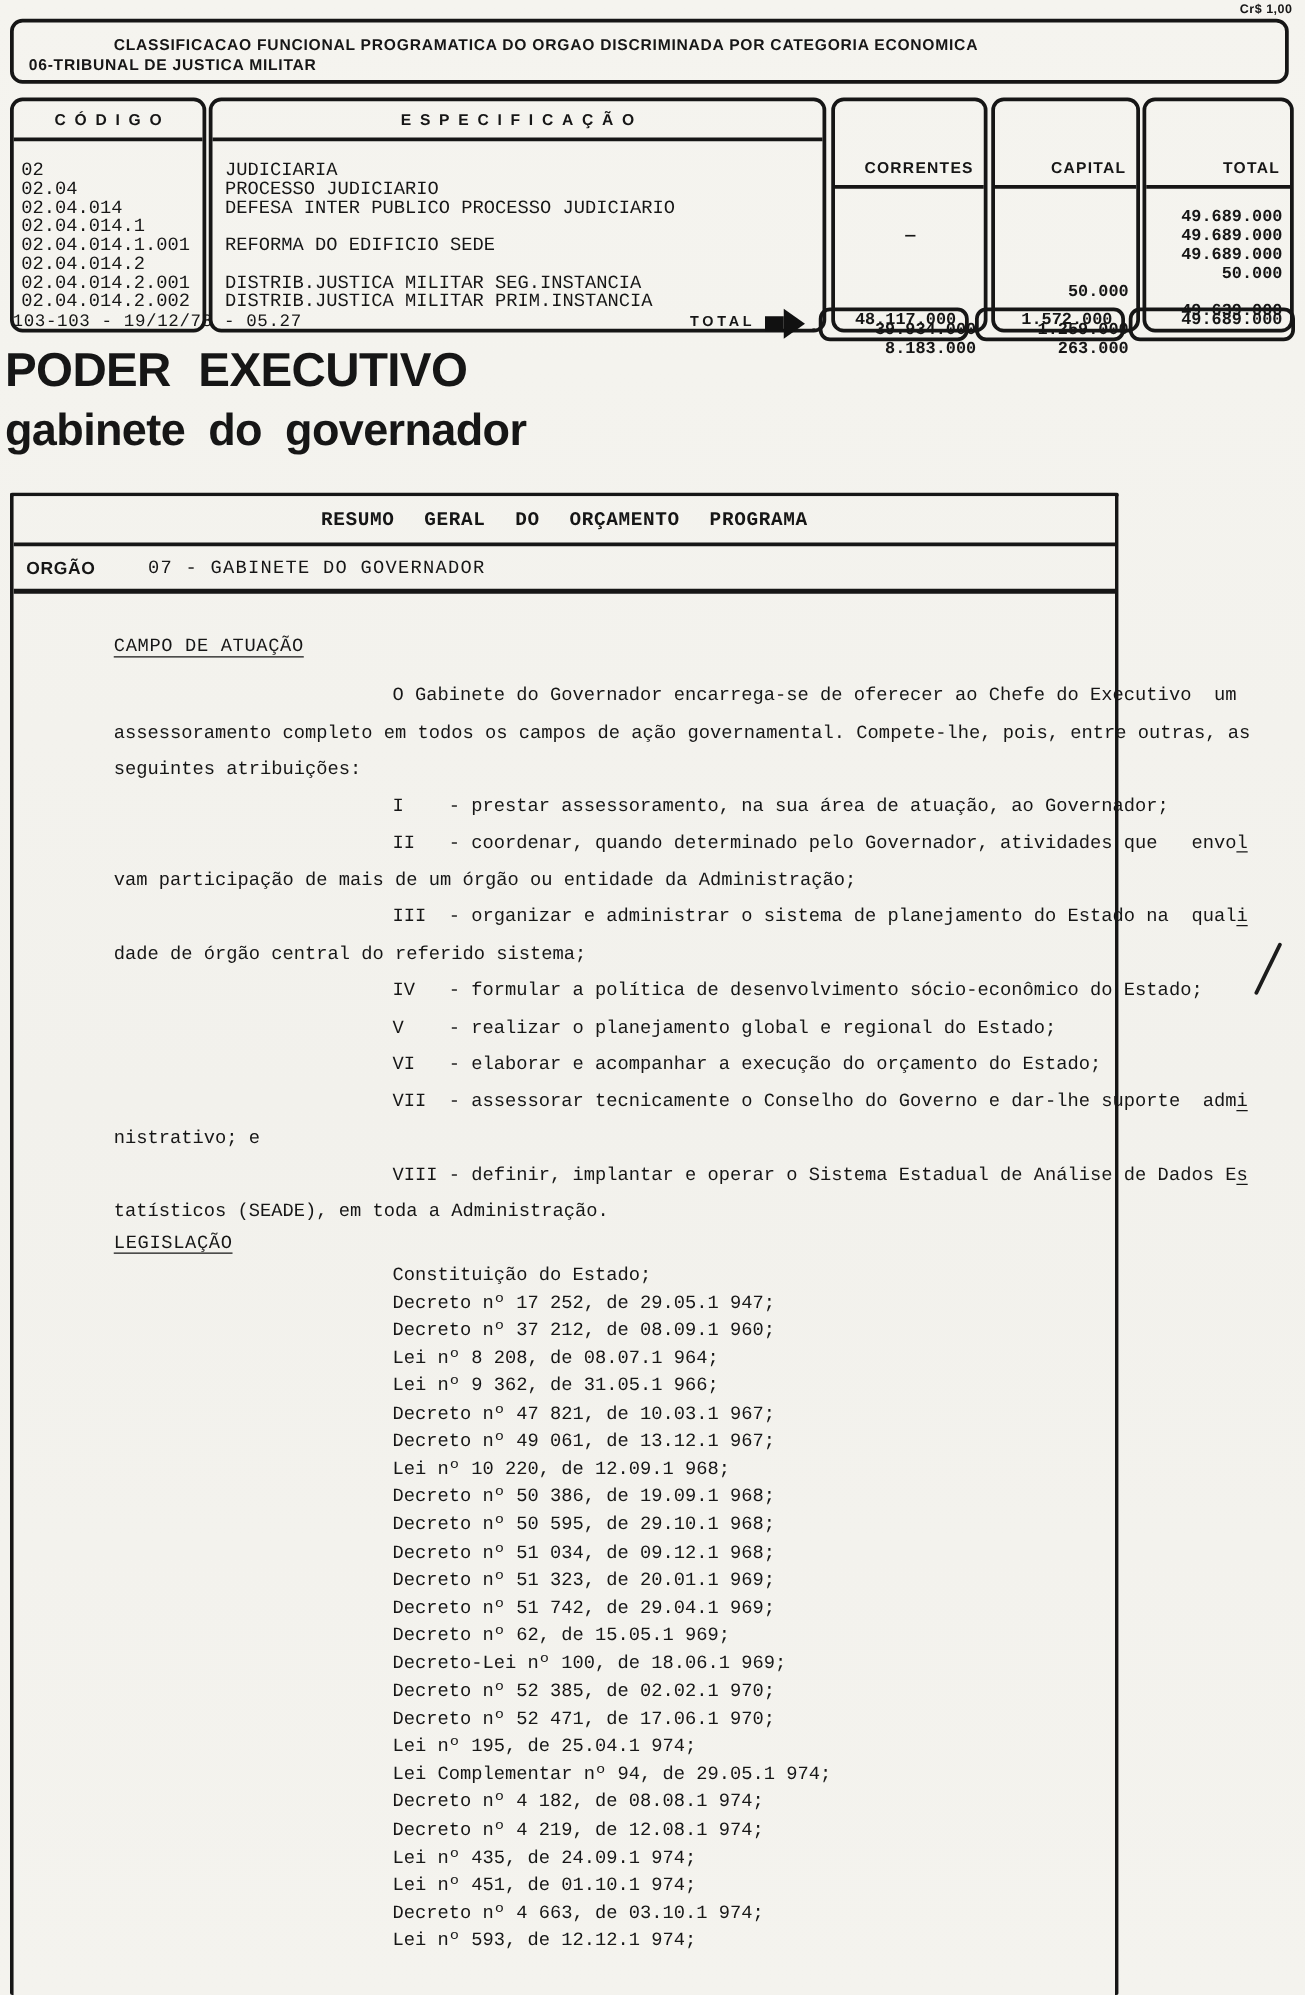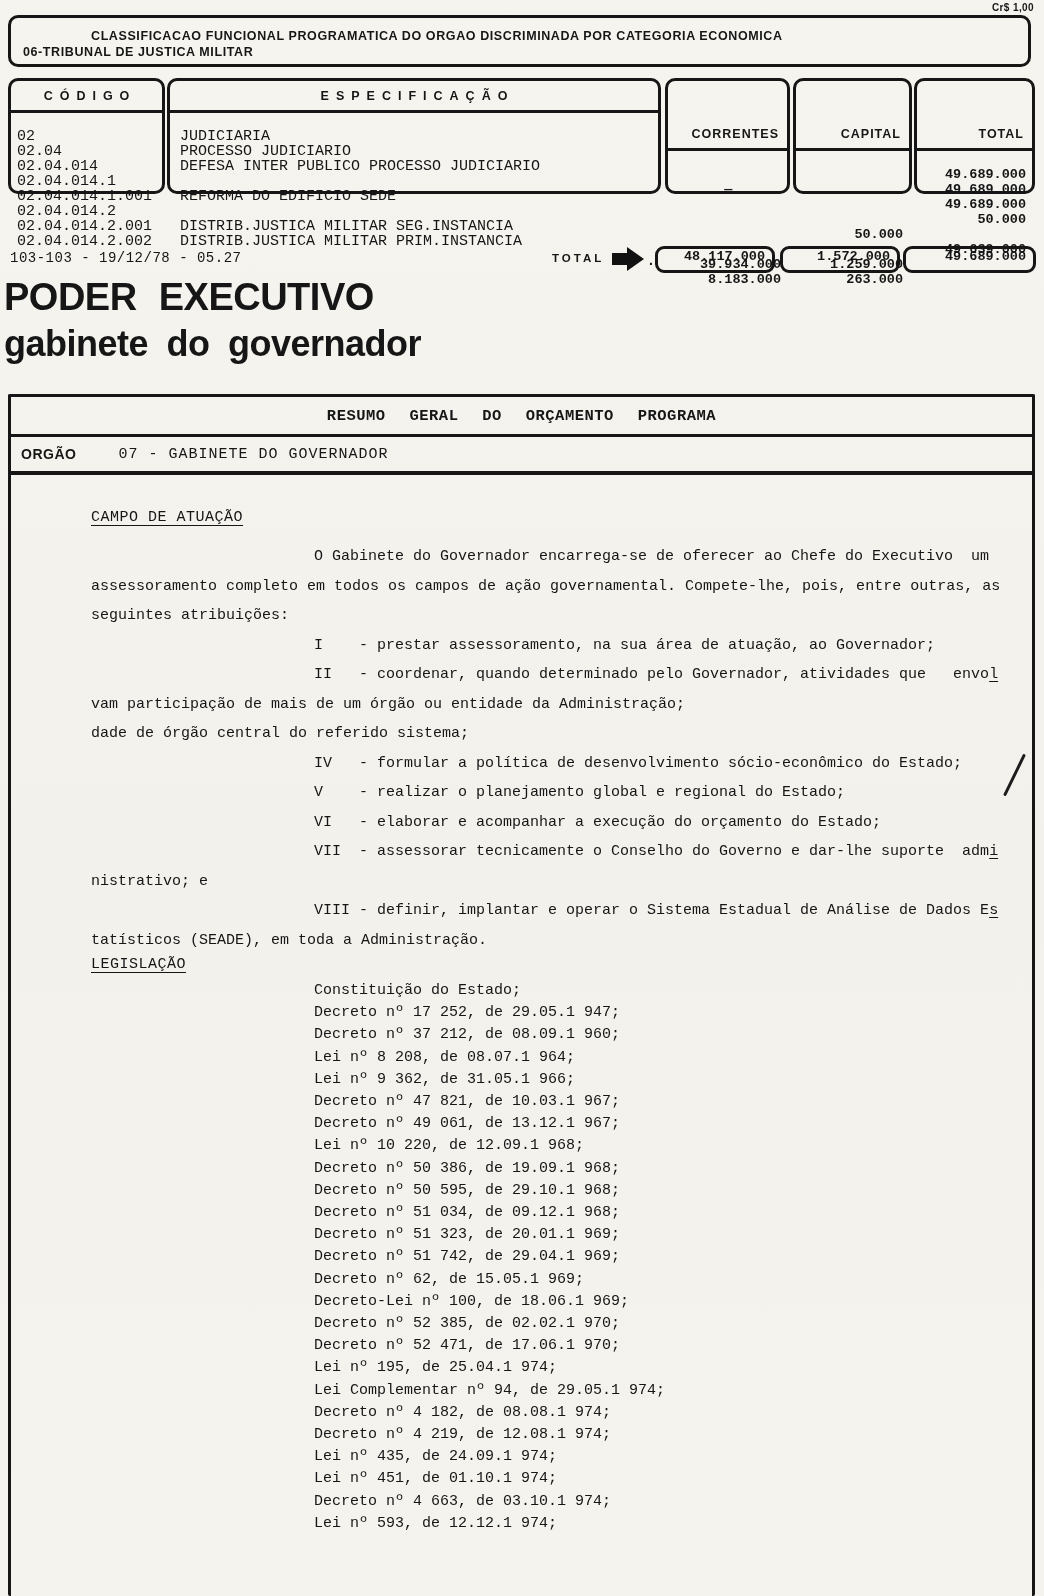--- a/index.html
+++ b/index.html
@@ -8,21 +8,21 @@
          background-image:linear-gradient(180deg, #f5f4ef 0%, #f2f1ec 55%, #f4f3ee 100%);}
   
   .cr{position:absolute;top:2px;right:10px;font:bold 10px "Liberation Sans",sans-serif;letter-spacing:.4px;}
   
   .hdrbox{position:absolute;left:8px;top:15px;width:1023px;height:52px;border:3px solid #161616;
           border-radius:10px;font-family:"Liberation Sans",sans-serif;font-weight:bold;
           font-size:12.5px;letter-spacing:.6px;box-sizing:border-box;}
   .h1{position:absolute;left:80px;top:11px;white-space:pre;}
   .h2{position:absolute;left:12px;top:27px;white-space:pre;}
   
-  .tbl{position:absolute;left:8px;top:78px;width:1027px;height:116px;display:flex;}
+  .tbl{position:absolute;left:8px;top:78px;width:1027px;height:188px;display:flex;}
   .col{border:3px solid #161616;border-radius:10px;box-sizing:border-box;background:transparent;}
   .c-code{width:157px;margin-right:2px;}
   .c-spec{width:494px;margin-right:4px;}
   .c-cor{width:125px;margin-right:3px;}
   .c-cap{width:119px;margin-right:2px;}
   .c-tot{flex:1;}
   .colhead{height:29px;border-bottom:3px solid #161616;display:flex;align-items:center;
            font:bold 12.5px "Liberation Sans",sans-serif;}
   .c-code .colhead,.c-spec .colhead{justify-content:center;letter-spacing:7px;padding-left:7px;}
   .c-cor .colhead,.c-cap .colhead,.c-tot .colhead{justify-content:flex-end;padding-right:8px;letter-spacing:1px;margin-top:38px;}
@@ -45,21 +45,21 @@
         font:bold 13.5px "Liberation Mono","DejaVu Sans Mono",monospace;}
   .b1{left:655px;width:120px;}
   .b2{left:780px;width:120px;}
   .b3{left:903px;width:133px;}
   
   .power{position:absolute;left:4px;top:276px;margin:0;font:bold 38px "Liberation Sans",sans-serif;
          letter-spacing:-.5px;word-spacing:12px;}
   .cabinet{position:absolute;left:4px;top:323px;margin:0;font:bold 36px "Liberation Sans",sans-serif;
          letter-spacing:-.5px;word-spacing:9px;}
   
-  .bigbox{position:absolute;left:8px;top:394px;width:1027px;height:1202px;border:3px solid #161616;
+  .bigbox{position:absolute;left:8px;top:394px;width:887px;height:1202px;border:3px solid #161616;
           border-bottom:none;border-radius:2px;box-sizing:border-box;}
   .resumo-title{height:37px;border-bottom:3px solid #161616;display:flex;align-items:center;justify-content:center;
           font:bold 15.5px "Liberation Mono","DejaVu Sans Mono",monospace;word-spacing:14px;letter-spacing:.5px;}
   .orgao-row{height:34px;border-bottom:4px solid #161616;display:flex;align-items:center;}
   .orgao-l{font:bold 14px "Liberation Sans",sans-serif;margin-left:10px;letter-spacing:.5px;}
   .orgao-v{font:15px "Liberation Mono","DejaVu Sans Mono",monospace;margin-left:42px;letter-spacing:1px;}
   .content{padding-top:33px;}
   .sec-title{margin-left:80px;font:15px "Liberation Mono","DejaVu Sans Mono",monospace;line-height:20px;
           text-decoration:underline;text-underline-offset:4px;letter-spacing:.5px;}
   .campo{margin-bottom:14px;text-decoration:underline;}
@@ -186,20 +186,21 @@
     <div class="content">
       <div class="sec-title campo">CAMPO DE ATUAÇÃO</div>
       <div>
 
       <div class="bline" data-ind="i"><span>O Gabinete do Governador encarrega-se de oferecer ao Chefe do Executivo  um</span><span class="u"></span></div>
           <div class="bline" data-ind="l"><span>assessoramento completo em todos os campos de ação governamental. Compete-lhe, pois, entre outras, as</span><span class="u"></span></div>
           <div class="bline" data-ind="l"><span>seguintes atribuições:</span><span class="u"></span></div>
           <div class="bline" data-ind="i"><span>I    - prestar assessoramento, na sua área de atuação, ao Governador;</span><span class="u"></span></div>
           <div class="bline" data-ind="i"><span>II   - coordenar, quando determinado pelo Governador, atividades que   envo</span><span class="u">l</span></div>
           <div class="bline" data-ind="l"><span>vam participação de mais de um órgão ou entidade da Administração;</span><span class="u"></span></div>
+          <div class="bline" data-ind="i"><span>III  - organizar e administrar o sistema de planejamento do Estado na  qual</span><span class="u">i</span></div>
           <div class="bline" data-ind="l"><span>dade de órgão central do referido sistema;</span><span class="u"></span></div>
           <div class="bline" data-ind="i"><span>IV   - formular a política de desenvolvimento sócio-econômico do Estado;</span><span class="u"></span></div>
           <div class="bline" data-ind="i"><span>V    - realizar o planejamento global e regional do Estado;</span><span class="u"></span></div>
           <div class="bline" data-ind="i"><span>VI   - elaborar e acompanhar a execução do orçamento do Estado;</span><span class="u"></span></div>
           <div class="bline" data-ind="i"><span>VII  - assessorar tecnicamente o Conselho do Governo e dar-lhe suporte  adm</span><span class="u">i</span></div>
           <div class="bline" data-ind="l"><span>nistrativo; e</span><span class="u"></span></div>
           <div class="bline" data-ind="i"><span>VIII - definir, implantar e operar o Sistema Estadual de Análise de Dados E</span><span class="u">s</span></div>
           <div class="bline" data-ind="l"><span>tatísticos (SEADE), em toda a Administração.</span><span class="u"></span></div>
         </div>
       <div class="sec-title legt">LEGISLAÇÃO</div>

